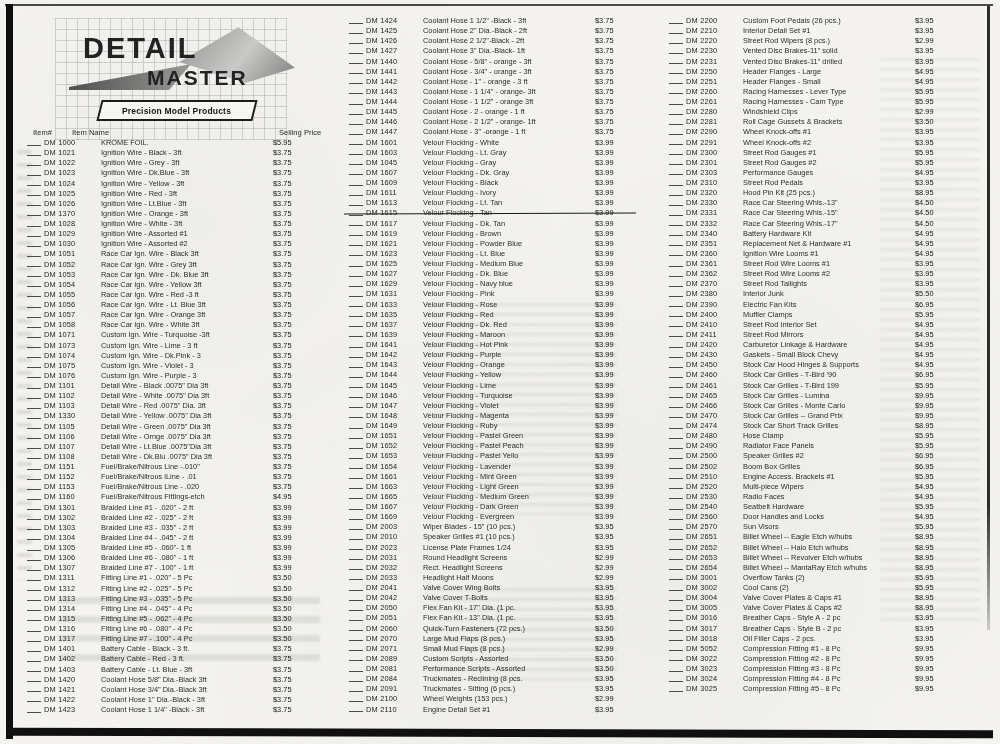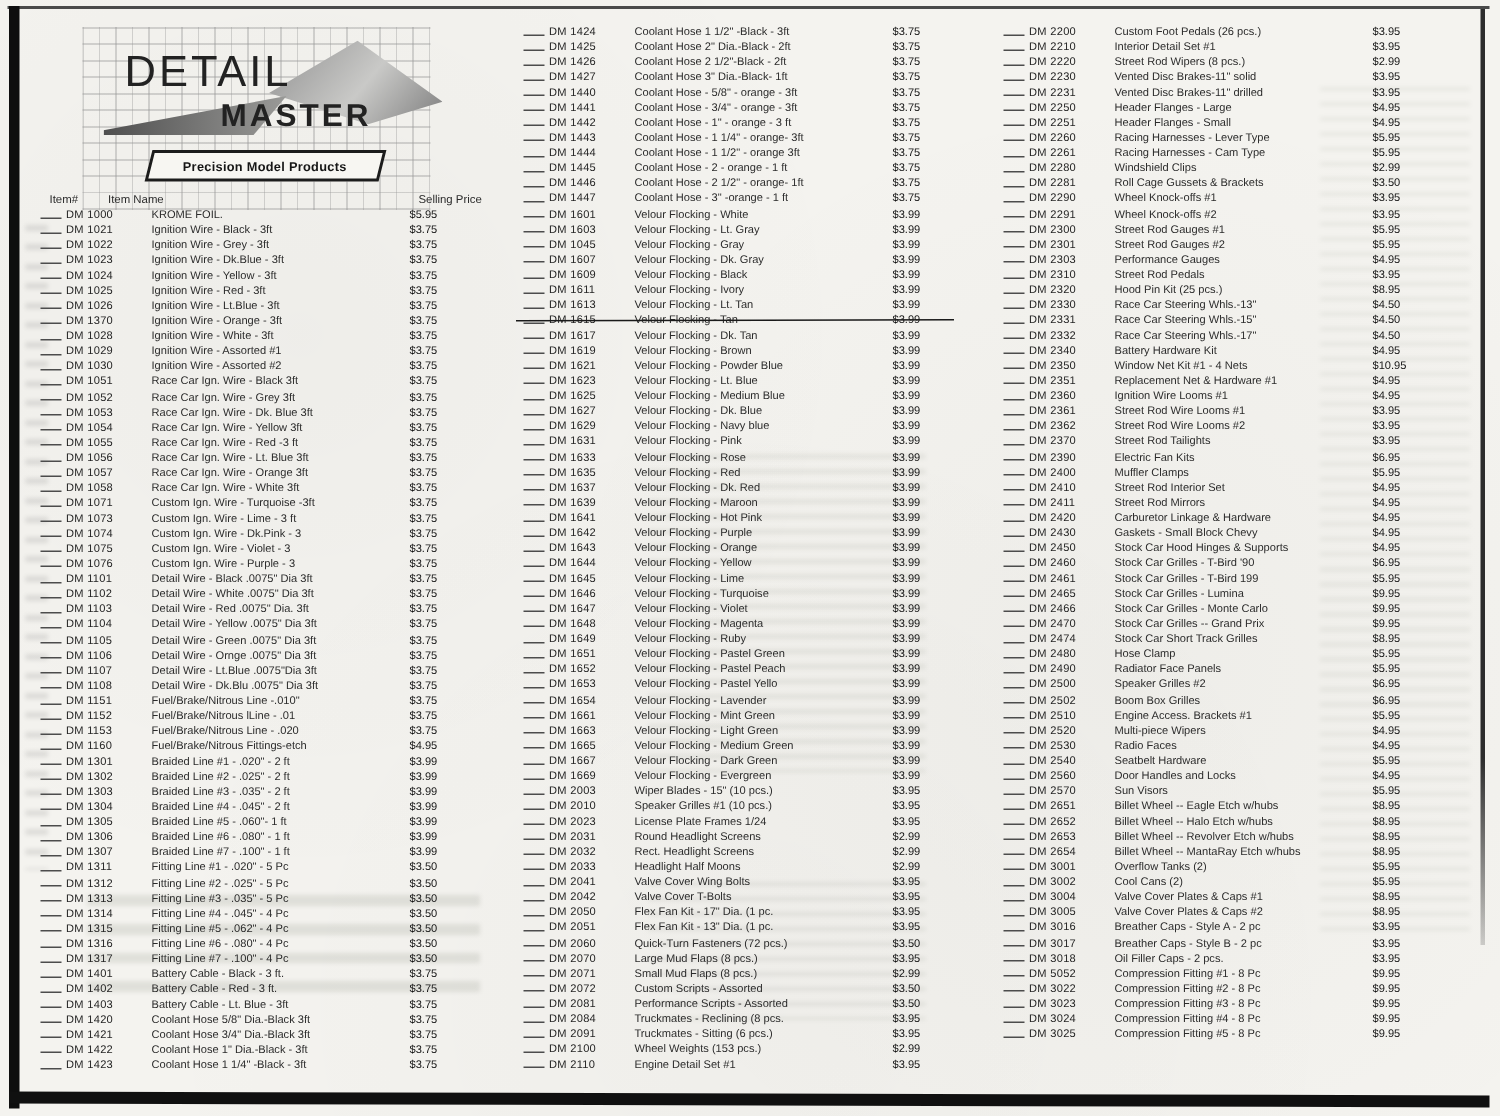--- a/index.html
+++ b/index.html
@@ -11,21 +11,21 @@
     font-family:"Liberation Sans", sans-serif;color:#1f1f1f;}
   
   .b-top{position:absolute;left:5px;top:4px;width:988px;height:2px;background:#4a4a4a;}
   .b-left{position:absolute;left:6px;top:4px;width:7px;height:735px;background:#0e0e0e;}
   .b-bottom{position:absolute;left:6px;top:729px;width:987px;height:8px;background:#101010;transform:rotate(.15deg);}
   .b-right{position:absolute;left:987px;top:6px;width:3px;height:624px;background:linear-gradient(180deg,#2c2c2c 0 80%,rgba(44,44,44,.2));}
   
   .logo{position:absolute;left:55px;top:18px;width:232px;height:122px;
     background-image:repeating-linear-gradient(0deg,rgba(150,150,150,.38) 0 1px,transparent 1px 11px),
                      repeating-linear-gradient(90deg,rgba(150,150,150,.38) 0 1px,transparent 1px 11px);}
-  .logo .word1{position:absolute;left:28px;top:14px;font-size:29px;font-weight:normal;letter-spacing:2px;color:#222;}
+  .logo .word1{position:absolute;left:28px;top:14px;font-size:29px;font-weight:bold;letter-spacing:2px;color:#222;}
   .logo .word2{position:absolute;left:92px;top:48px;font-size:21px;font-weight:bold;letter-spacing:2px;color:#222;text-align:right;}
   .logo .tri1{position:absolute;left:122px;top:8px;width:118px;height:58px;
     clip-path:polygon(2% 62%,52% 2%,100% 72%,58% 98%);
     background:linear-gradient(130deg,#8f8f8f,#c9c9c7 55%,#7d7d7d);}
   .logo .tri2{position:absolute;left:14px;top:46px;width:122px;height:26px;
     clip-path:polygon(0 88%,100% 0,82% 100%,0 100%);
     background:linear-gradient(90deg,#4f4f4f,#9a9a98);}
   .logo .banner{position:absolute;left:44px;top:82px;width:152px;height:17px;border:2px solid #1c1c1c;
     background:#f7f6f2;transform:skewX(-14deg);display:flex;align-items:center;justify-content:center;}
   .logo .banner span{transform:skewX(14deg);font-size:8.5px;font-weight:bold;color:#161616;letter-spacing:.2px;white-space:nowrap;}
@@ -244,21 +244,21 @@
         <span class="pr">$3.75</span>
       </div>
       <div class="row">
         <span class="blank"></span>
         <span class="id">DM 1103</span>
         <span class="nm">Detail Wire - Red .0075" Dia.  3ft</span>
         <span class="pr">$3.75</span>
       </div>
       <div class="row">
         <span class="blank"></span>
-        <span class="id">DM 1104</span>
+        <span class="id">DM 1330</span>
         <span class="nm">Detail Wire - Yellow .0075" Dia  3ft</span>
         <span class="pr">$3.75</span>
       </div>
       <div class="row">
         <span class="blank"></span>
         <span class="id">DM 1105</span>
         <span class="nm">Detail Wire - Green .0075" Dia  3ft</span>
         <span class="pr">$3.75</span>
       </div>
       <div class="row">
@@ -804,21 +804,21 @@
         <span class="pr">$3.95</span>
       </div>
       <div class="row">
         <span class="blank"></span>
         <span class="id">DM 2071</span>
         <span class="nm">Small Mud Flaps (8 pcs.)</span>
         <span class="pr">$2.99</span>
       </div>
       <div class="row">
         <span class="blank"></span>
-        <span class="id">DM 2072</span>
+        <span class="id">DM 2089</span>
         <span class="nm">Custom Scripts - Assorted</span>
         <span class="pr">$3.50</span>
       </div>
       <div class="row">
         <span class="blank"></span>
         <span class="id">DM 2081</span>
         <span class="nm">Performance Scripts - Assorted</span>
         <span class="pr">$3.50</span>
       </div>
       <div class="row">
@@ -974,26 +974,20 @@
         <span class="pr">$4.50</span>
       </div>
       <div class="row">
         <span class="blank"></span>
         <span class="id">DM 2340</span>
         <span class="nm">Battery Hardware Kit</span>
         <span class="pr">$4.95</span>
       </div>
       <div class="row">
         <span class="blank"></span>
-        <span class="id">DM 2350</span>
-        <span class="nm">Window Net Kit #1 - 4 Nets</span>
-        <span class="pr">$10.95</span>
-      </div>
-      <div class="row">
-        <span class="blank"></span>
         <span class="id">DM 2351</span>
         <span class="nm">Replacement Net &amp; Hardware #1</span>
         <span class="pr">$4.95</span>
       </div>
       <div class="row">
         <span class="blank"></span>
         <span class="id">DM 2360</span>
         <span class="nm">Ignition Wire Looms #1</span>
         <span class="pr">$4.95</span>
       </div>
@@ -1007,20 +1001,26 @@
         <span class="blank"></span>
         <span class="id">DM 2362</span>
         <span class="nm">Street Rod Wire Looms #2</span>
         <span class="pr">$3.95</span>
       </div>
       <div class="row">
         <span class="blank"></span>
         <span class="id">DM 2370</span>
         <span class="nm">Street Rod Tailights</span>
         <span class="pr">$3.95</span>
+      </div>
+      <div class="row">
+        <span class="blank"></span>
+        <span class="id">DM 2380</span>
+        <span class="nm">Interior Junk</span>
+        <span class="pr">$5.50</span>
       </div>
       <div class="row">
         <span class="blank"></span>
         <span class="id">DM 2390</span>
         <span class="nm">Electric Fan Kits</span>
         <span class="pr">$6.95</span>
       </div>
       <div class="row">
         <span class="blank"></span>
         <span class="id">DM 2400</span>

